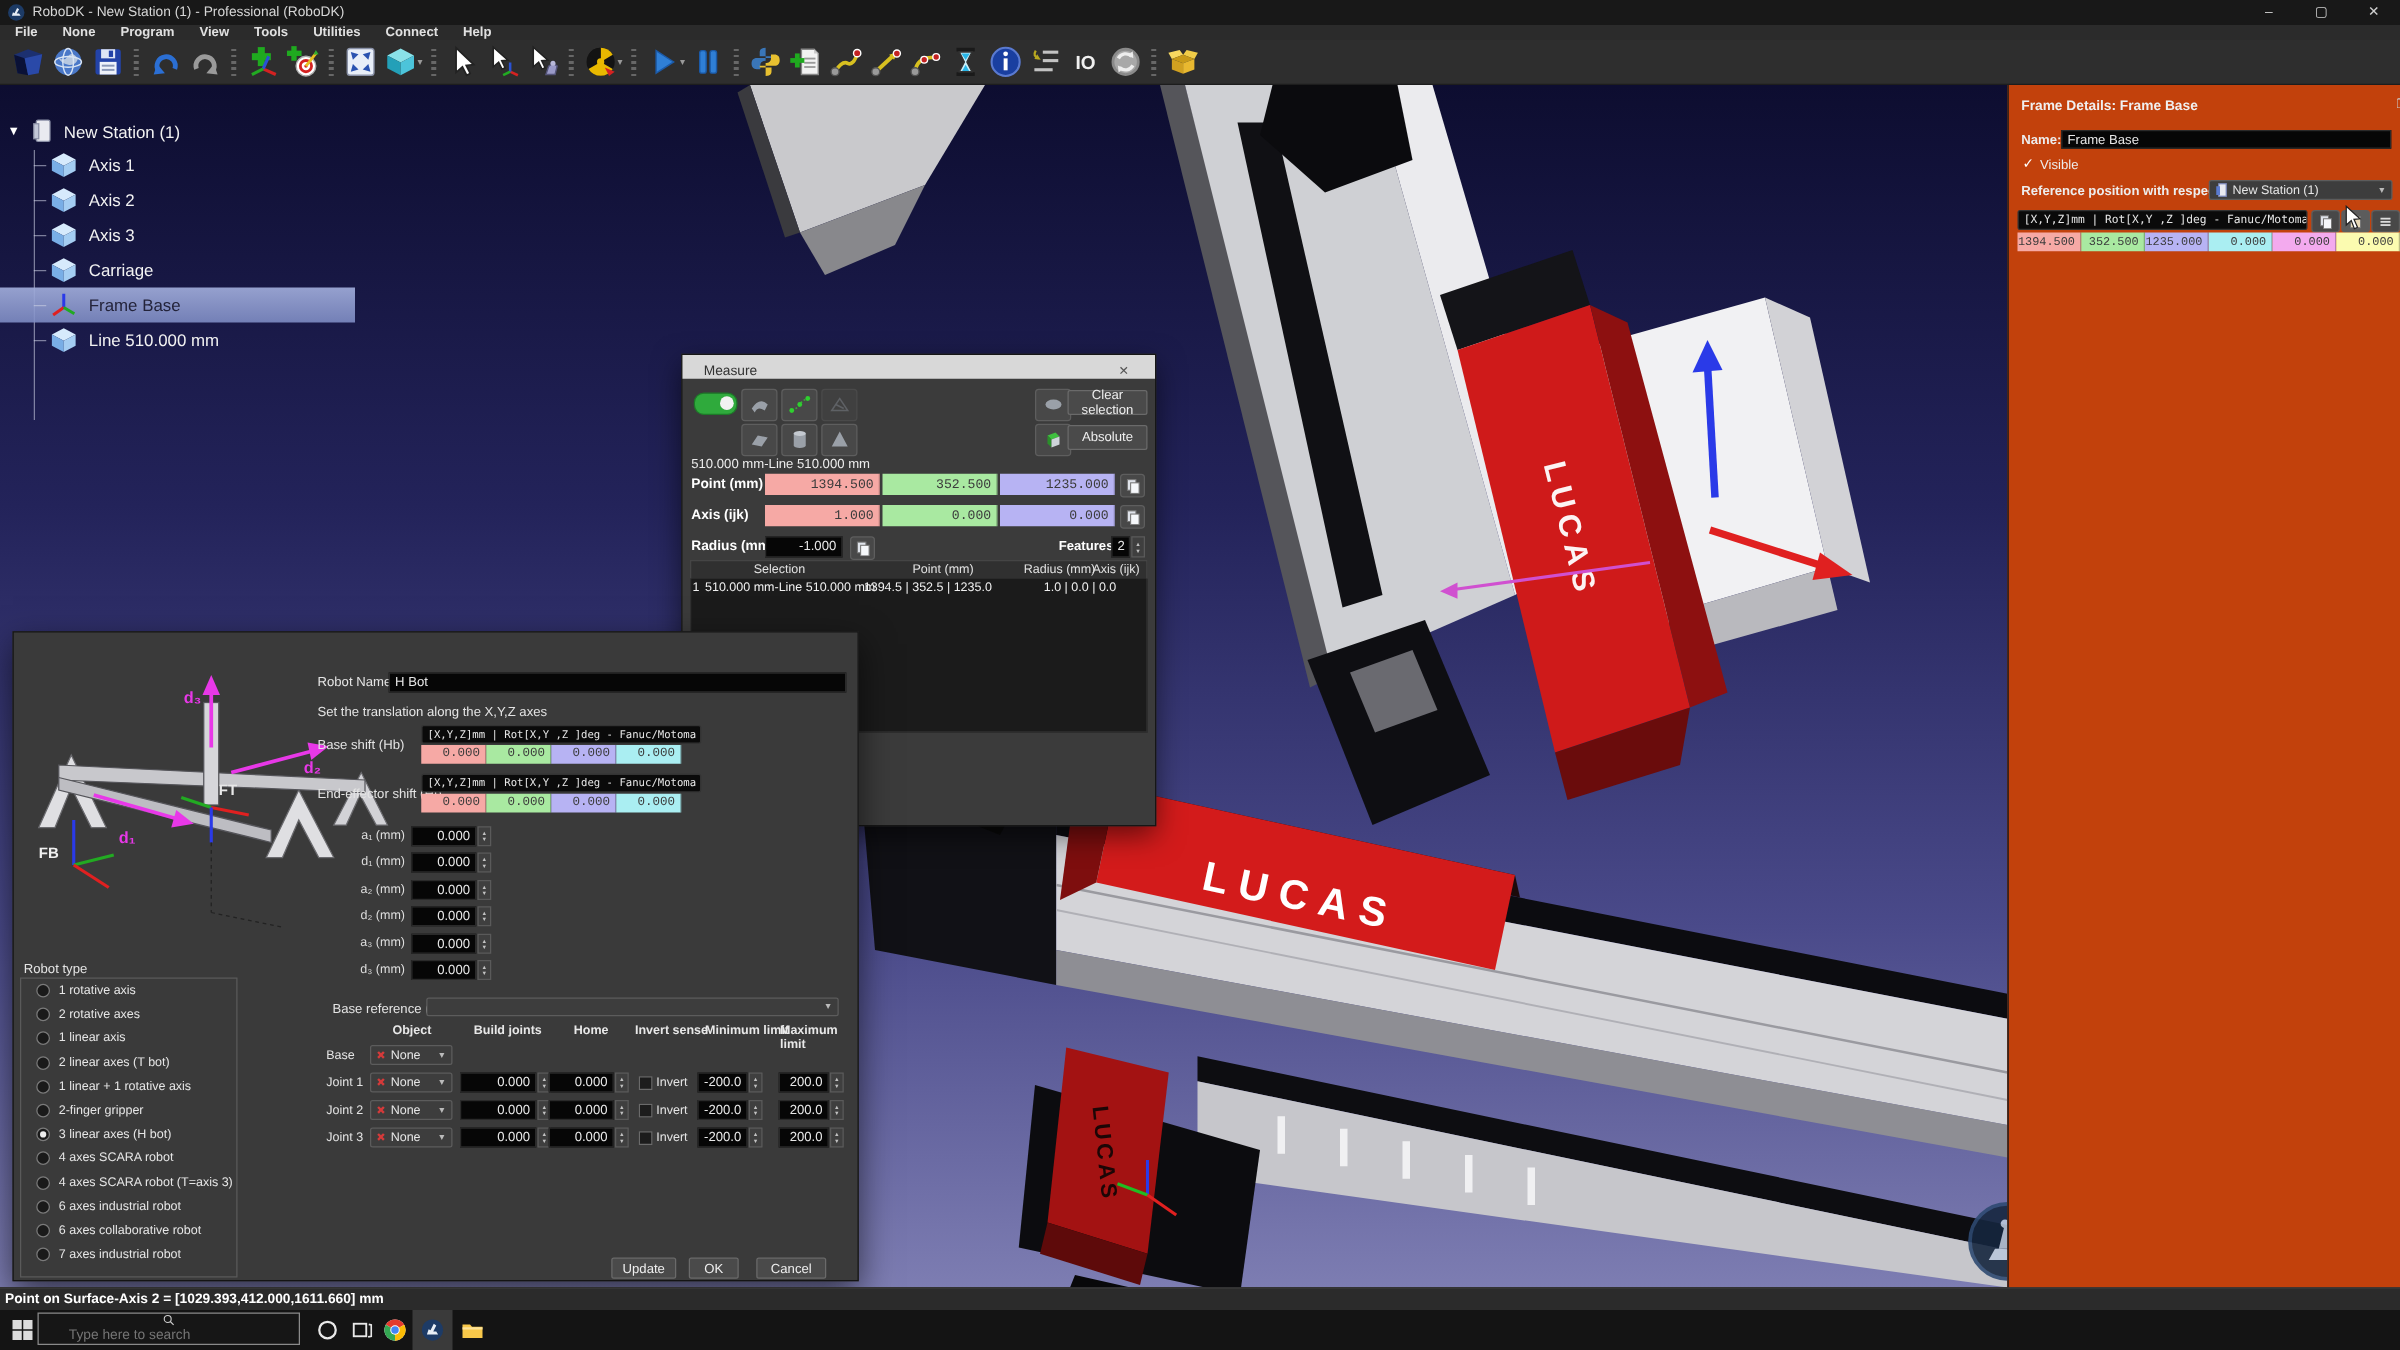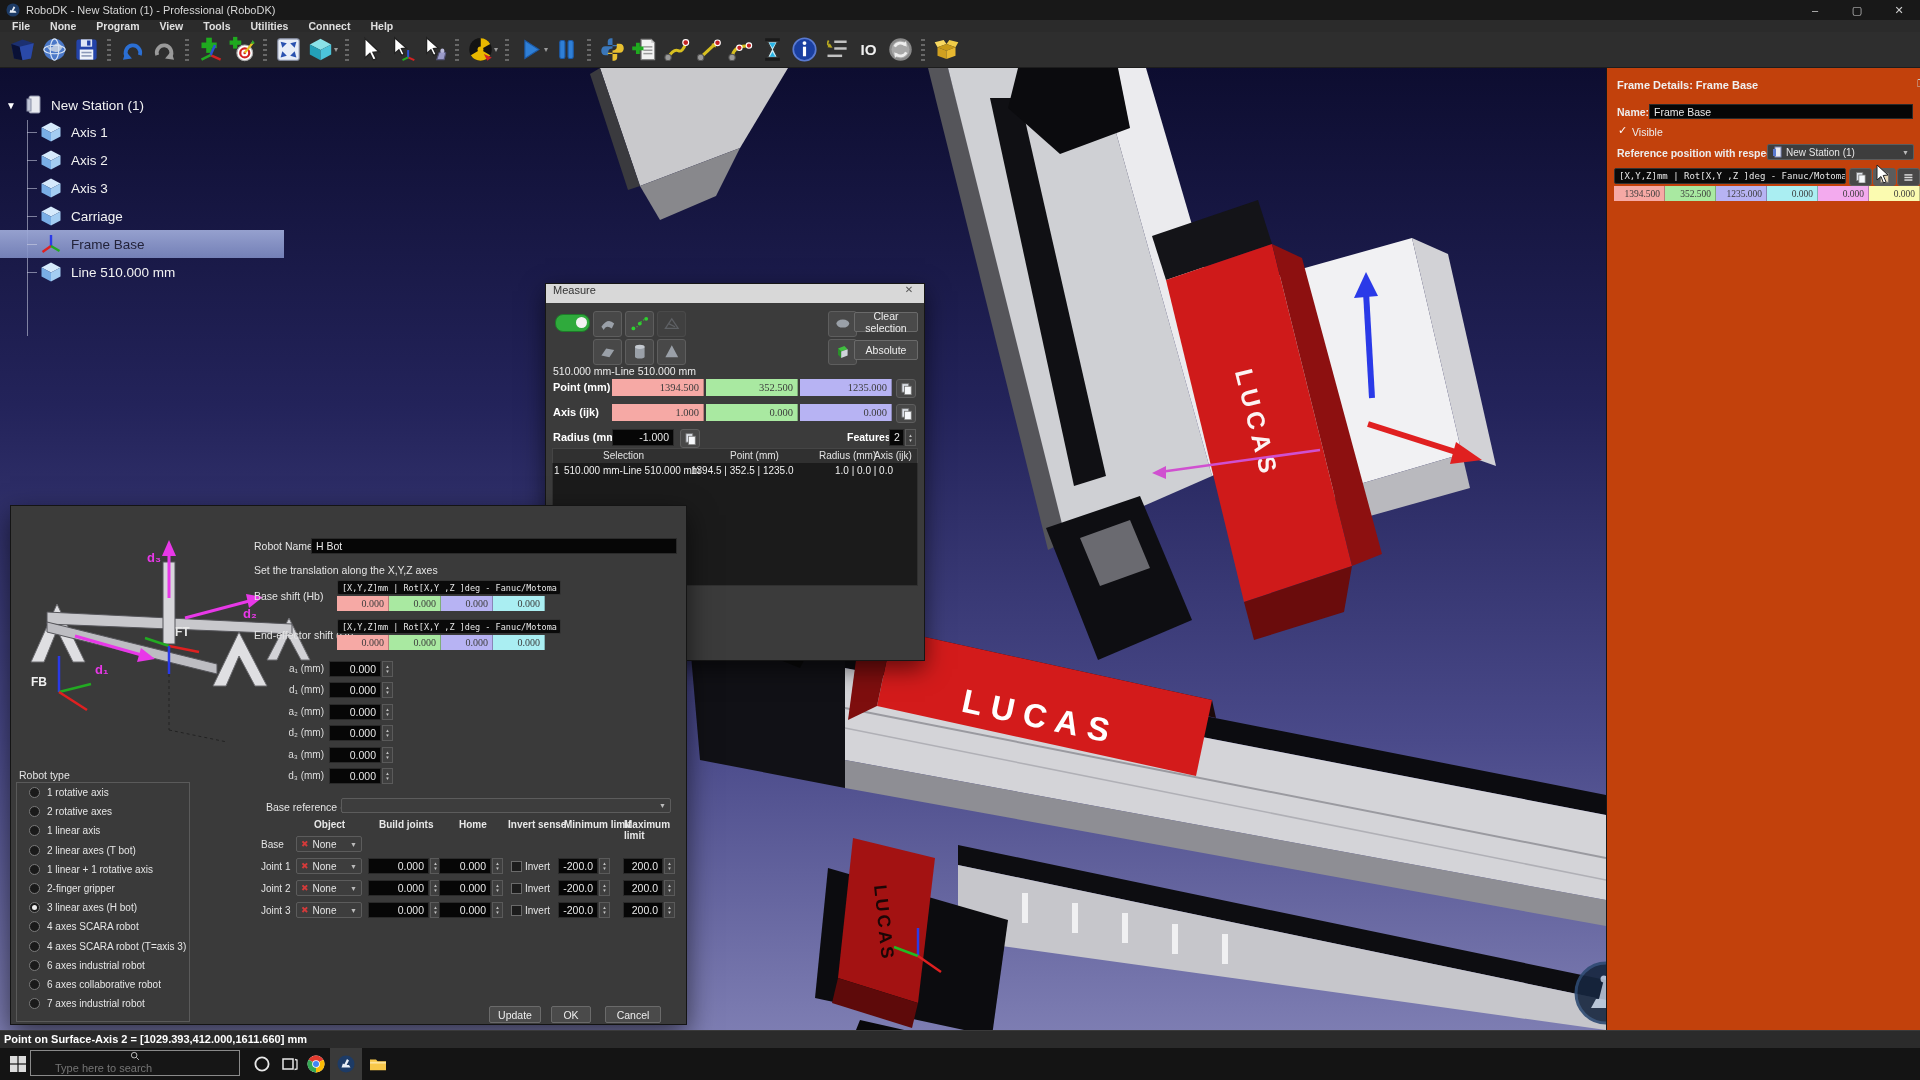--- a/index.html
+++ b/index.html
@@ -43,36 +43,36 @@
 
   
   .field{background:#060606;color:#e8e8e8;font-size:10.5px;text-align:right;
     padding:1px 4px;box-sizing:border-box;font-family:"Liberation Sans",sans-serif;border:1px solid #2a2a2a;}
   .field.left{text-align:left;}
   .combo{background:#3d3d3d;border:1px solid #5c5c5c;color:#e6e6e6;font-size:10px;
     display:flex;align-items:center;padding:0 4px;box-sizing:border-box;border-radius:2px;}
   .combo .caret{margin-left:auto;font-size:7px;color:#bbb;}
   .combo.dark{background:#0a0a0a;border:1px solid #333;font-family:"DejaVu Sans Mono",monospace;}
   .pastel{display:flex;align-items:center;justify-content:flex-end;color:#3c3c3c;
-    font-size:10px;font-family:Liberation Serif, serif;padding-right:4px;box-sizing:border-box;border-right:1px solid rgba(0,0,0,.25);}
+    font-size:10px;font-family:Liberation Mono, monospace;padding-right:4px;box-sizing:border-box;border-right:1px solid rgba(0,0,0,.25);}
   .spin{width:11px;background:#3f3f3f;border:1px solid #5a5a5a;color:#c2c2c2;font-size:4.5px;
     display:flex;flex-direction:column;align-items:center;justify-content:center;line-height:5px;box-sizing:border-box;}
   .spin::before{content:"▲";} .spin::after{content:"▼";}
   .btn{background:#4a4a4a;border:1px solid #6a6a6a;color:#eee;font-size:10.5px;
     display:flex;align-items:center;justify-content:center;border-radius:2px;}
   .ibtn{background:#484848;border:1px solid #5e5e5e;border-radius:3px;display:flex;align-items:center;justify-content:center;}
   .ibtn svg{width:80%;height:80%;}
   .chk{width:9px;height:9px;background:#1c1c1c;border:1px solid #6a6a6a;display:inline-block;}
   .radio{width:9px;height:9px;border-radius:50%;background:#1a1a1a;border:1px solid #7a7a7a;box-sizing:content-box;}
   .radio.sel::after{content:"";display:block;width:5px;height:5px;margin:2px;border-radius:50%;background:#ececec;}
 
   
   .measure{position:absolute;left:545px;top:283px;width:380px;height:378px;background:#3b3b3b;
     border:1px solid #161616;box-shadow:0 8px 22px rgba(0,0,0,.55);box-sizing:border-box;}
-  .m-title{height:19px;background:#d8d8d8;color:#333;font-size:11px;display:flex;align-items:flex-start;padding:0 7px;}
+  .m-title{height:19px;background:#d8d8d8;color:#333;font-size:11px;display:flex;align-items:flex-end;padding:0 17px;}
   .m-title .m-close{margin-left:auto;color:#555;font-size:10px;width:16px;text-align:center;}
   .m-body{position:absolute;left:0;top:19px;right:0;bottom:0;}
   .toggle{position:absolute;left:9px;top:11px;width:33px;height:16px;border-radius:8px;background:#2faa3c;border:1px solid #1d7a28;}
   .toggle .knob{position:absolute;right:2px;top:2px;width:11px;height:11px;border-radius:50%;background:#f2f2f2;}
   .mibtn{position:absolute;width:27px;height:24px;}
   .m-btn{position:absolute;height:20px;}
   .m-caption{position:absolute;left:7px;top:62px;font-size:10.5px;color:#ececec;}
   .m-label{position:absolute;left:7px;font-size:11px;font-weight:bold;color:#fff;}
   .mcells{position:absolute;display:flex;gap:2px;}
   .mcells .pastel{width:92px;height:17px;font-size:10.5px;}

